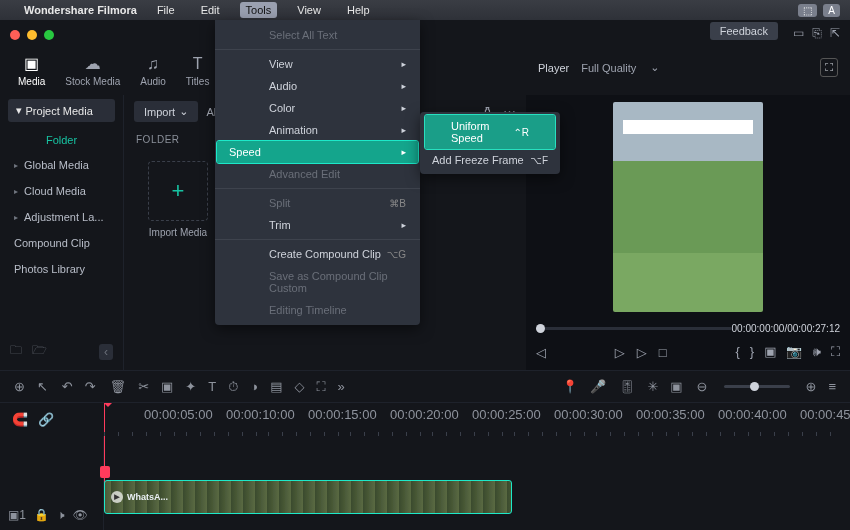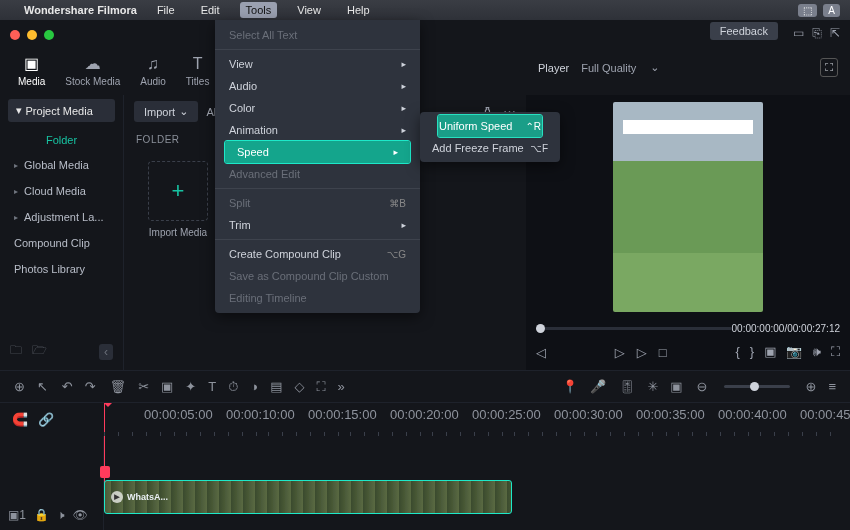--- a/index.html
+++ b/index.html
@@ -46,30 +46,30 @@
 .browser-top { display:flex; gap:8px; padding:6px 10px; align-items:center; }
 .import-btn { background:#2a2e38; padding:4px 10px; border-radius:3px; display:flex; gap:4px; align-items:center; color:#cfd3db;}
 .browser-top .right-tools{margin-left:auto; display:flex; gap:10px; color:#9ea3af; font-size:13px;}
 .folder-header{ padding:6px 12px; font-size:10px; color:#8a8f99; letter-spacing:0.5px;}
 .media-grid{ padding:10px 14px; }
 .import-tile{ width:80px; text-align:center; color:#9ea3af; font-size:10px;}
 .import-tile .plus{ width:60px;height:60px;border:1px dashed #3a3f4a; border-radius:4px; display:flex;align-items:center;justify-content:center; font-size:22px; color:#17c3a2; margin:0 auto 6px;}
 
 
 .tools-menu { position:absolute; left:215px; top:20px; width:205px; background:#2e333d; border-radius:0 0 4px 4px; box-shadow:0 4px 14px rgba(0,0,0,.5); padding:4px 0; font-size:11px; color:#cfd3db; z-index:10;}
-.tools-menu .mi{ padding:5px 14px; display:flex; align-items:center;}
+.tools-menu .mi{ padding:5px 14px; display:flex; align-items:center;margin-left:40px;}
 .tools-menu .mi .arrow{margin-left:auto; font-size:9px;}
 .tools-menu .mi .shortcut{margin-left:auto; font-size:10px; color:#888;}
 .tools-menu .mi.disabled{color:#6a6f79;}
-.tools-menu .mi.highlight{ background:#14a58c; color:#fff; outline:1px solid #1de9c9; margin:0 10px; border-radius:2px; padding:5px 12px;}
+.tools-menu .mi.highlight{ background:#14a58c; color:#fff; outline:1px solid #1de9c9; margin:0 2px; border-radius:2px; padding:5px 12px;}
 .tools-menu hr{border:none;border-top:1px solid #3e434d; margin:3px 0;}
 
 .speed-submenu{ position:absolute; left:420px; top:112px; width:140px; background:#2e333d; border-radius:4px; box-shadow:0 4px 14px rgba(0,0,0,.5); padding:3px 0; font-size:11px; z-index:11;}
 .speed-submenu .mi{ padding:5px 12px; display:flex; align-items:center; color:#cfd3db;}
-.speed-submenu .mi.highlight{ background:#1a9e88; color:#fff; outline:1px solid #28e0c0; margin:0 18px; border-radius:2px; padding:5px 1px;}
+.speed-submenu .mi.highlight{ background:#1a9e88; color:#fff; outline:1px solid #28e0c0; margin:0 5px; border-radius:2px; padding:5px 26px;}
 .speed-submenu .mi .shortcut{margin-left:auto; font-size:10px;}
 
 
 .preview { width:324px; background:#0e1015; display:flex; flex-direction:column; }
 .video-frame{ flex:1; display:flex; align-items:center; justify-content:center; }
 .vid{ width:150px; height:210px; background:linear-gradient(#a8b8c4 0 28%, #6a9a56 28% 72%, #7aa862 72%); border-radius:2px; position:relative;}
 .vid .label-box{position:absolute;top:18px;left:10px;right:10px;height:14px;background:#fff;}
 .time-row{ display:flex; align-items:center; gap:0; padding:4px 10px; font-size:10px; color:#cfd3db;}
 .time-row .track{flex:1; height:3px; background:#2a2e38; border-radius:2px; position:relative;}
 .time-row .track .ph{position:absolute;left:0;top:-3px;width:9px;height:9px;border-radius:50%;background:#cfd3db;}

